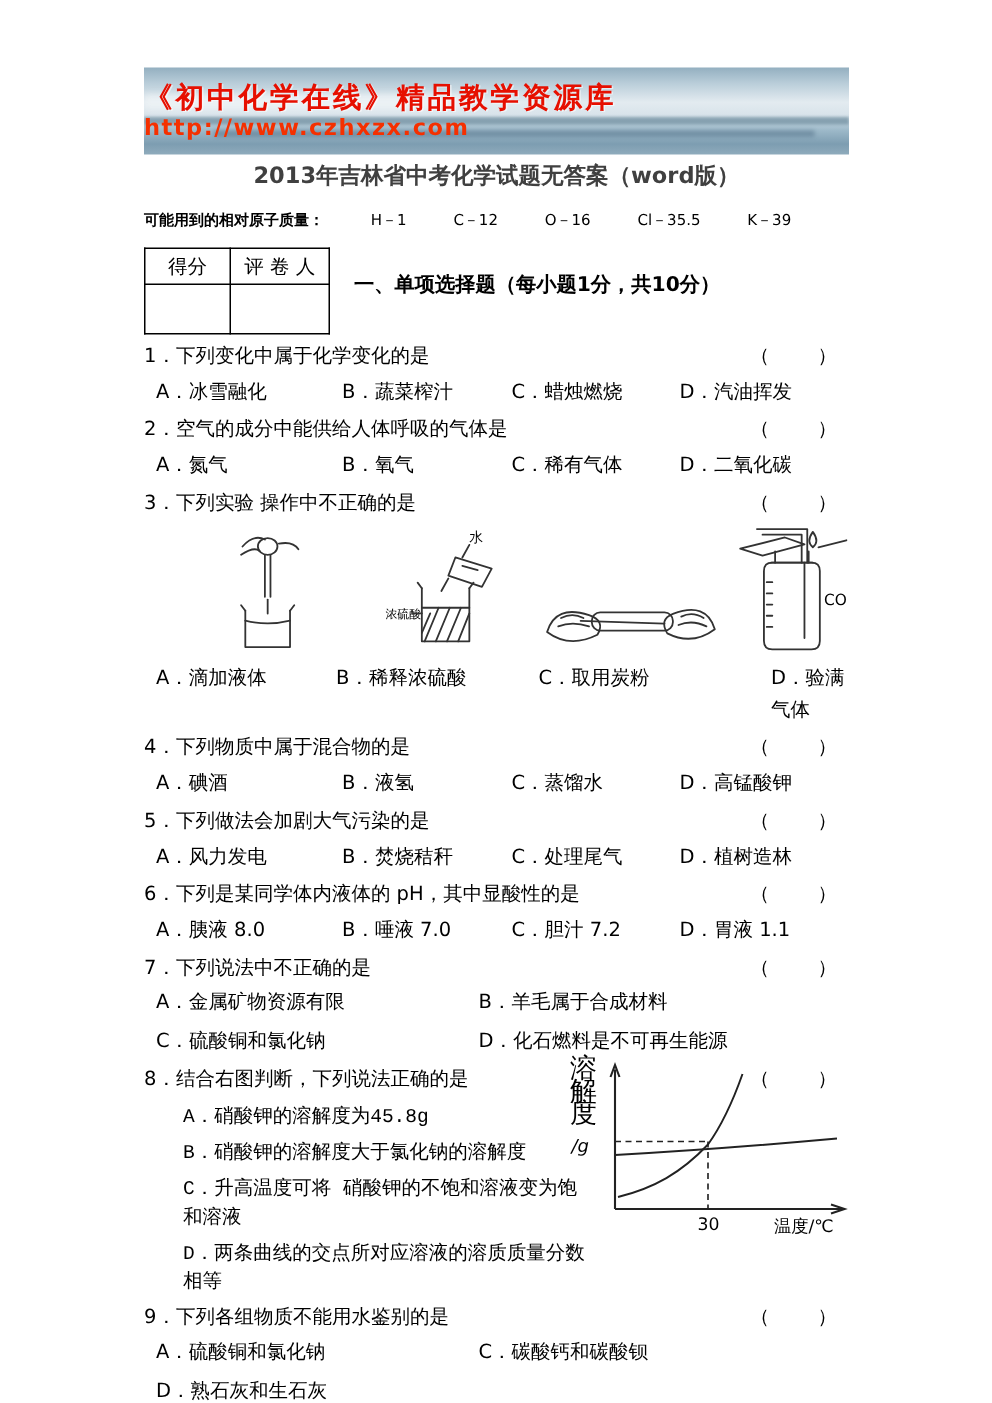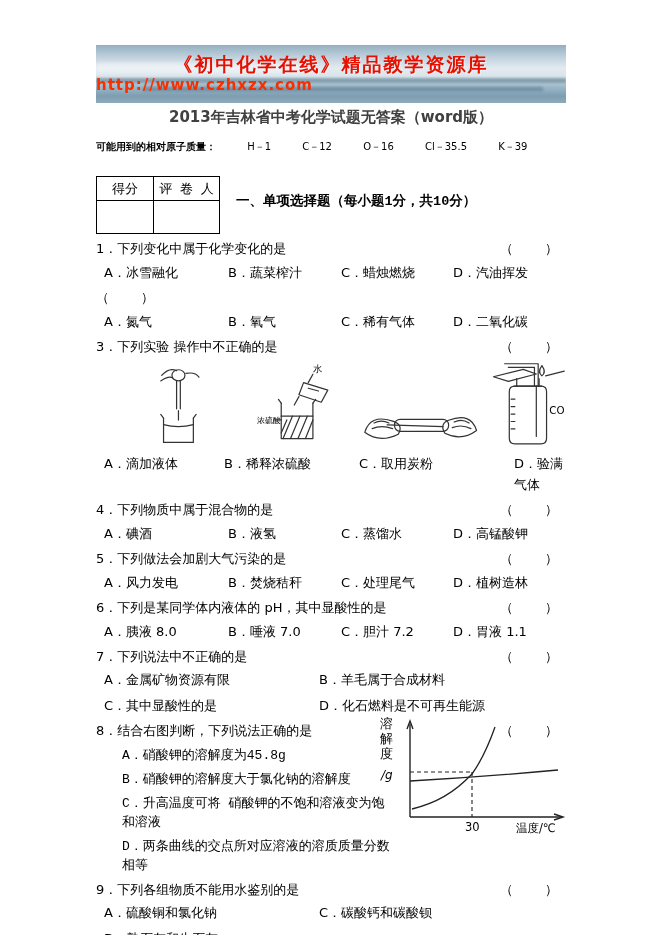--- a/index.html
+++ b/index.html
@@ -14,36 +14,36 @@
 
   
   .banner {
     position:relative; height:58px; overflow:hidden;
     background:linear-gradient(180deg,#93afc0 0%,#b9cdd9 18%,#e3ebf0 40%,#d8e3ea 55%,#9db9c9 72%,#7d9db1 88%,#8fabbc 100%);
   }
   .banner .streak1 { position:absolute; left:0; top:33px; width:100%; height:5px; background:#56788c; opacity:.55; filter:blur(1px); }
   .banner .streak2 { position:absolute; left:10%; top:42px; width:85%; height:4px; background:#42617a; opacity:.45; filter:blur(1.5px); }
   .banner .mist { position:absolute; left:0; top:18px; width:45%; height:10px; background:#eef3f6; opacity:.8; filter:blur(2px); }
   .site-name {
-    position:absolute; top:7px; left:0; width:100%; text-align:center;
+    position:absolute; top:7px; left:0; width:100%; 
     color:#e60f00; font-weight:bold; font-size:19px; letter-spacing:2px;
     text-shadow:1px 1px 0 rgba(255,255,255,.55);
   }
   .site-url {
     position:absolute; top:31px; left:0; width:100%; text-align:left;
     color:#f53000; font-weight:bold; font-size:15px; letter-spacing:1px;
   }
 
   .doc-title { margin-top:5px; text-align:center; color:#404040; font-weight:bold; font-size:15px; }
 
   .atomic { margin-top:13px; font-size:10px; white-space:nowrap; }
   .atomic .lbl { font-weight:bold; }
   .atomic .m { margin-left:28px; }
 
-  .table-row { display:flex; margin-top:22px;font-family:Liberation Mono, monospace; }
+  .table-row { display:flex; margin-top:11px; }
   table.score { border-collapse:collapse; }
   table.score td { border:1.5px solid #000; text-align:center; font-size:13px; }
   table.score .c1 { width:57px; }
   table.score .c2 { width:66px; }
   table.score tr.hdr td { height:24px; }
   table.score tr.blank td { height:33px; }
   .section-title { font-weight:bold; font-size:13.5px; margin:16px 0 0 16px; }
 
   .q { margin-top:4px; }
   .qline { display:flex; justify-content:space-between; line-height:21px; padding-right:6px;gap:11px; }
@@ -61,21 +61,21 @@
   .fig-c { margin-left:14px; }
   .fig-d { margin-left:6px; }
   .figlabels { display:grid; grid-template-columns:120px 135px 155px auto; padding-left:8px; margin-top:2px; line-height:21px; }
   .sketch { stroke:#333; fill:none; stroke-width:1.3; stroke-linecap:round; stroke-linejoin:round; }
   .sketch text { stroke:none; fill:#000; }
 
   
   .q8 { position:relative; }
   .q8 .optsStack { width:300px; }
   .chart { position:absolute; top:-4px; right:-4px; width:190px; height:124px; }
-  .chart .ylab { position:absolute; left:0; top:0; width:15px; line-height:15px; font-size:13px; word-break:break-all; }
+  .chart .ylab { position:absolute; left:0; top:0; width:15px; line-height:15px; font-size:18px; word-break:break-all; }
   .chart .yunit { position:absolute; left:1px; top:52px; font-size:12px; font-style:italic; }
   .chart svg { position:absolute; left:16px; top:0; }
 </style>
 </head>
 <body>
 
 <div class="page">
   <div class="content">
 
     <div class="banner">
@@ -121,20 +121,21 @@
       <div class="opts4">
         <span>A．冰雪融化</span>
         <span>B．蔬菜榨汁</span>
         <span>C．蜡烛燃烧</span>
         <span>D．汽油挥发</span>
       </div>
     </div>
 
     <div class="q">
       <div class="qline">
+        <span><span>2．</span><span>空气的成分中能供给人体呼吸的气体是</span></span>
         <span class="blank">（　　）</span>
       </div>
       <div class="opts4">
         <span>A．氮气</span>
         <span>B．氧气</span>
         <span>C．稀有气体</span>
         <span>D．二氧化碳</span>
       </div>
     </div>
 
@@ -242,21 +243,21 @@
     </div>
 
     <div class="q">
       <div class="qline">
         <span><span>7．</span><span>下列说法中不正确的是</span></span>
         <span class="blank">（　　）</span>
       </div>
       <div class="opts2">
         <span>A．金属矿物资源有限</span>
         <span>B．羊毛属于合成材料</span>
-        <span>C．其中显酸性的是</span>
+        <span>C．硫酸铜和氯化钠</span>
         <span>D．化石燃料是不可再生能源</span>
       </div>
     </div>
 
     <div class="q q8">
       <div class="qline">
         <span><span>8．</span><span>结合右图判断，下列说法正确的是</span></span>
         <span class="blank">（　　）</span>
       </div>
       <div class="optsStack">

